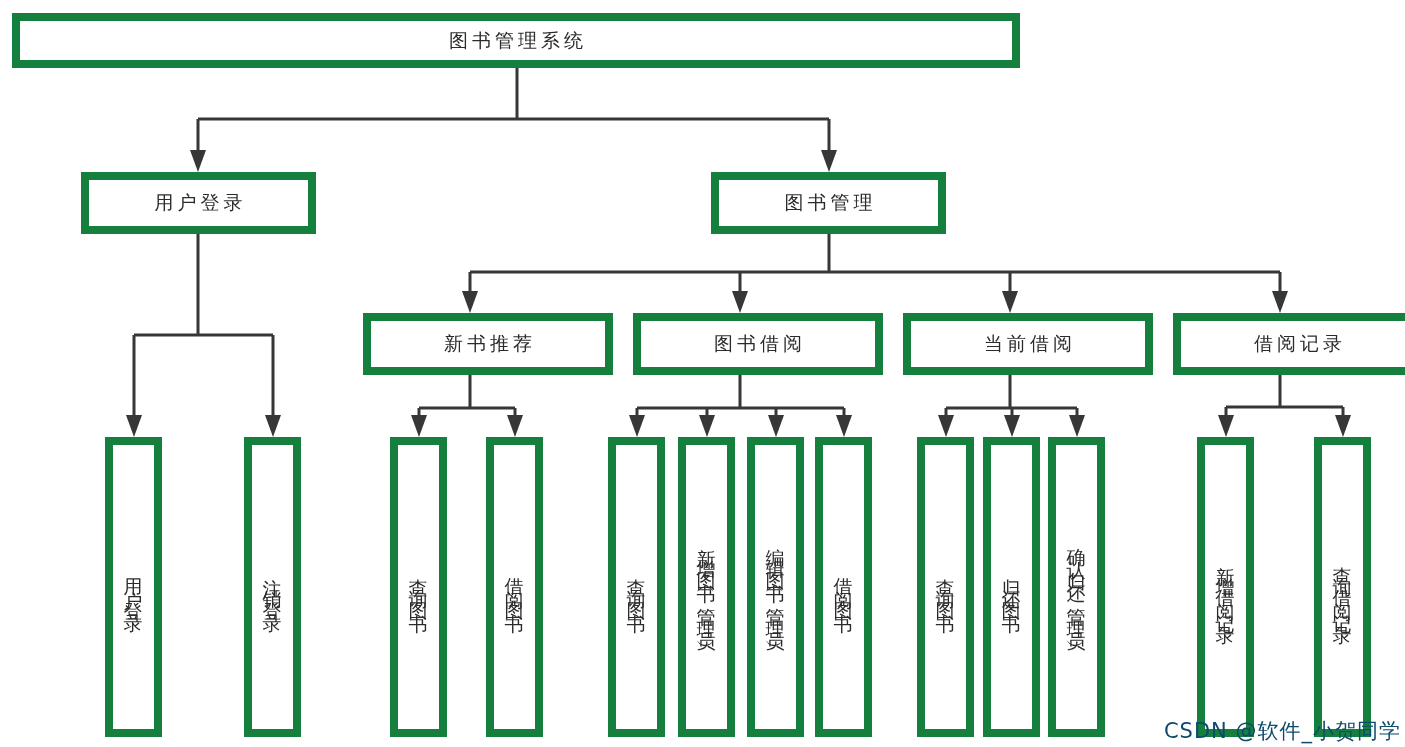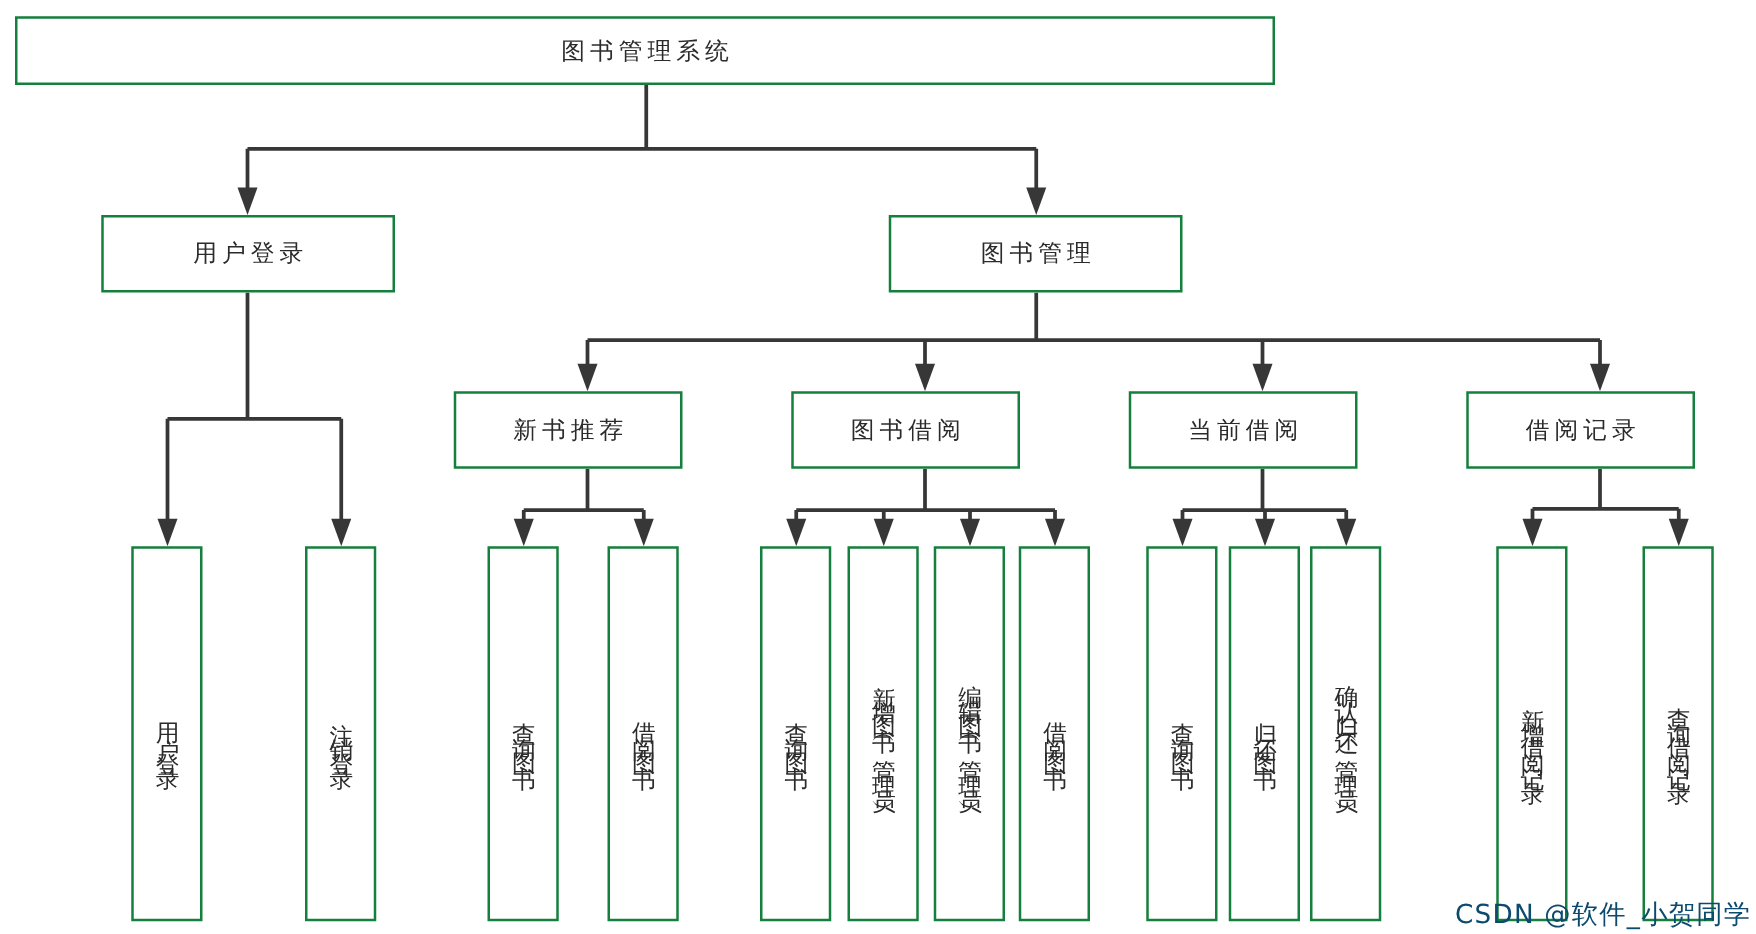--- a/index.html
+++ b/index.html
@@ -14,21 +14,21 @@
     width: 1405px; height: 747px;
     background: #ffffff;
   }
   svg.connectors {
     position: absolute; left: 0; top: 0;
     width: 1405px; height: 747px;
   }
   .box {
     position: absolute;
     box-sizing: border-box;
-    border: 2px solid #15803d;
+    border: 8px solid #15803d;
     background: #ffffff;
     display: flex;
     align-items: center;
     justify-content: center;
     color: #2b2b2b;
   }
   .hbox span {
     font-size: 19px;
     letter-spacing: 4px;
     text-indent: 4px;
@@ -37,21 +37,21 @@
   .leaf span {
     writing-mode: vertical-rl;
     text-orientation: mixed;
     font-size: 19px;
     letter-spacing: 12px;
     line-height: 1;
     white-space: nowrap;
   }
   .root-box   { left: 12px;  top: 13px;  width: 1008px; height: 55px; }
   .lvl2       { top: 172px; width: 235px; height: 62px; }
-  .lvl3       { top: 313px; width: 183px; height: 62px; }
+  .lvl3       { top: 313px; width: 250px; height: 62px; }
   .leaf       { top: 437px; width: 57px;  height: 300px; }
   .watermark {
     position: absolute;
     top: 717px; right: 4px;
     font-size: 21px;
     color: #0c4a6e;
     letter-spacing: 1px;
     z-index: 5;
     white-space: nowrap;
   }

